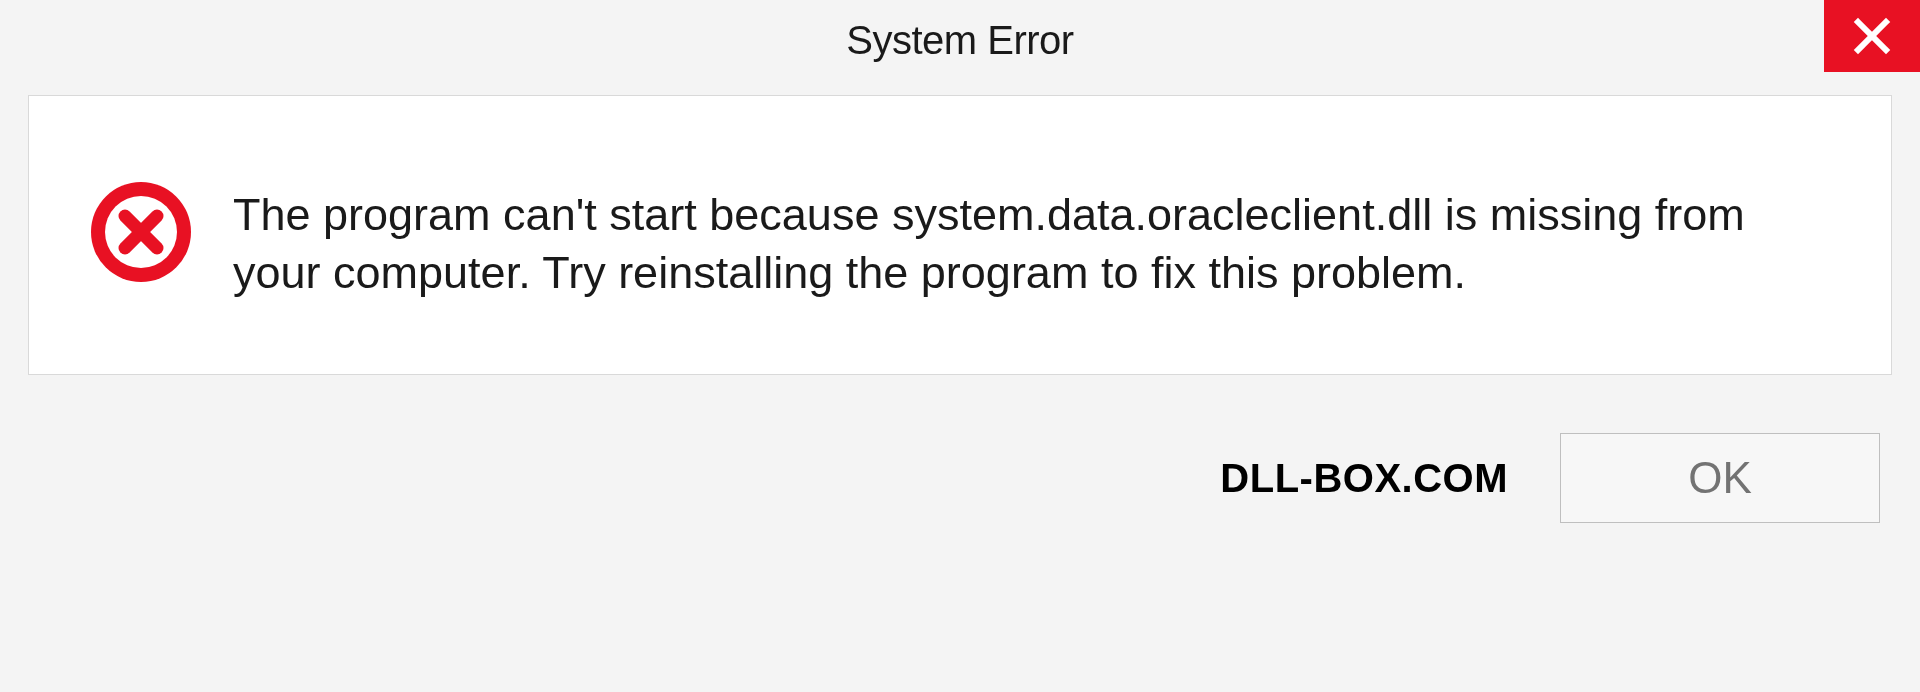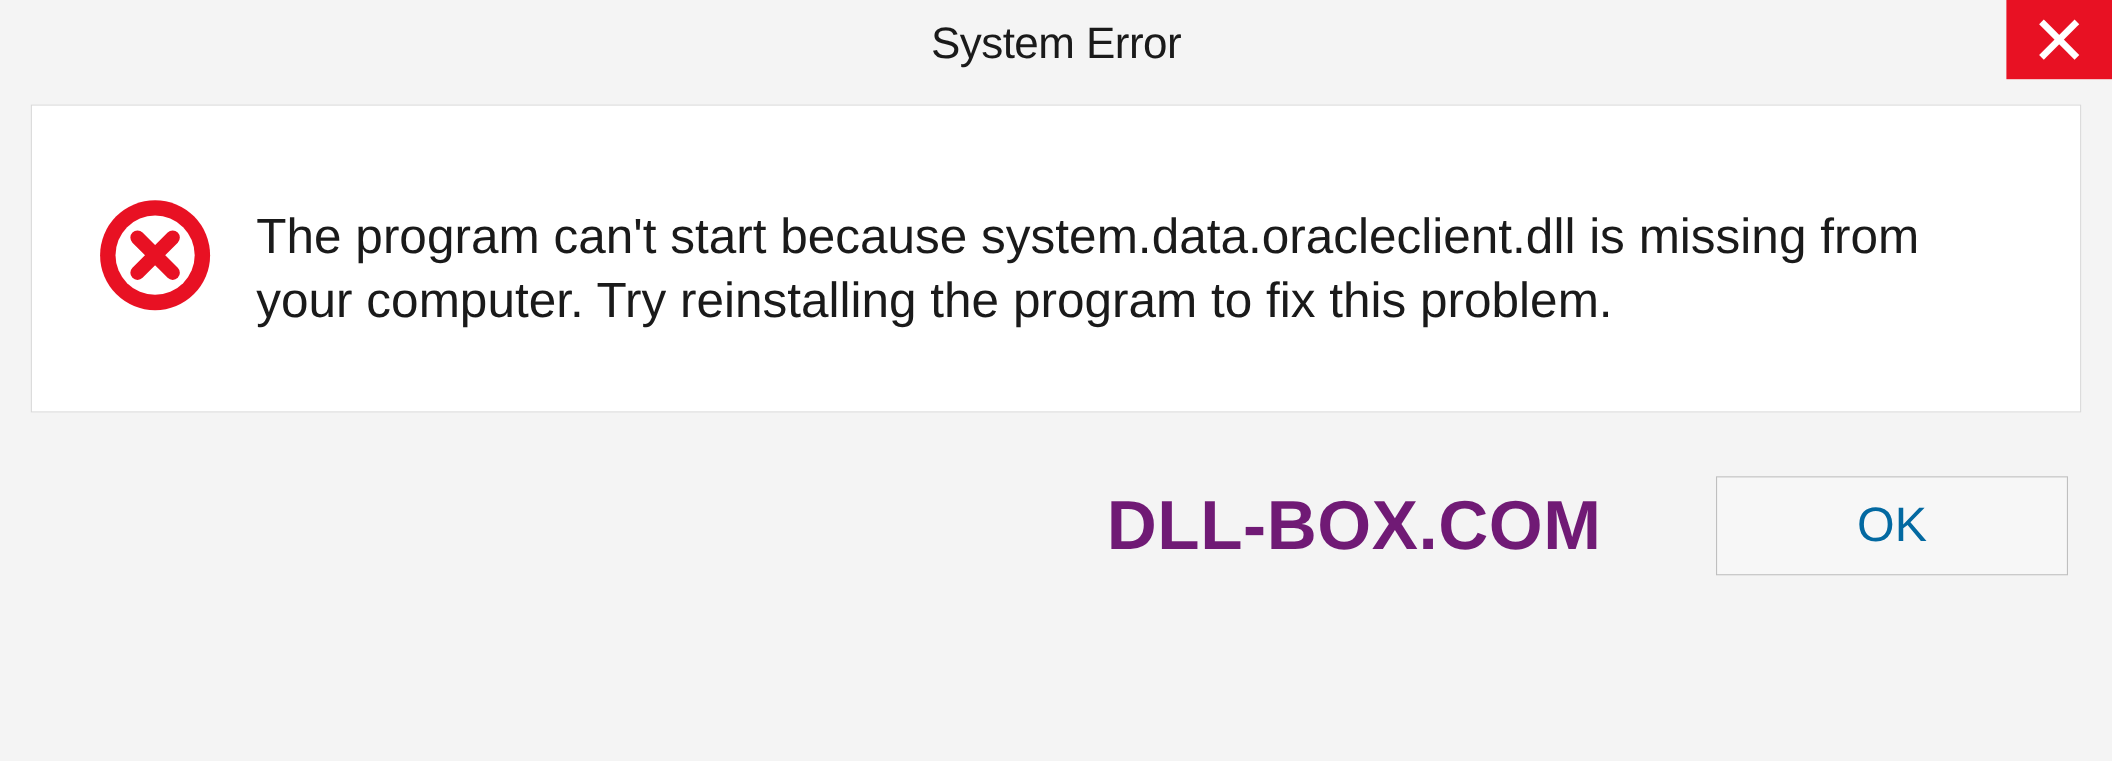--- a/index.html
+++ b/index.html
@@ -75,40 +75,39 @@
       max-width: 1560px;
     }
     .footer-bar {
       display: flex;
       align-items: center;
       justify-content: space-between;
       padding: 30px 40px 30px 0;
     }
     .watermark {
       font-family: Arial, sans-serif;
-      font-size: 63px;
+      font-size: 40px;
       font-weight: 900;
-      color: #701a75;
+      color: #000000;
       letter-spacing: 0.5px;
       margin-left: auto;
-      margin-right: 80px;
+      margin-right: 52px;
     }
     .ok-button {
       width: 320px;
       height: 90px;
       background: #f7f7f7;
       border: 1px solid #bfbfbf;
       font-size: 44px;
-      color: #0369a1;
+      color: #737373;
       cursor: pointer;
       display: flex;
       align-items: center;
       justify-content: center;
       font-family: "Segoe UI", Tahoma, Arial, sans-serif;
-      margin-left: 24px;
     }
   </style>
 </head>
 <body>
 
 <div class="dialog-window">
 
   <div class="title-bar">
     <div class="title-text">System Error</div>
     <div class="close-button">

